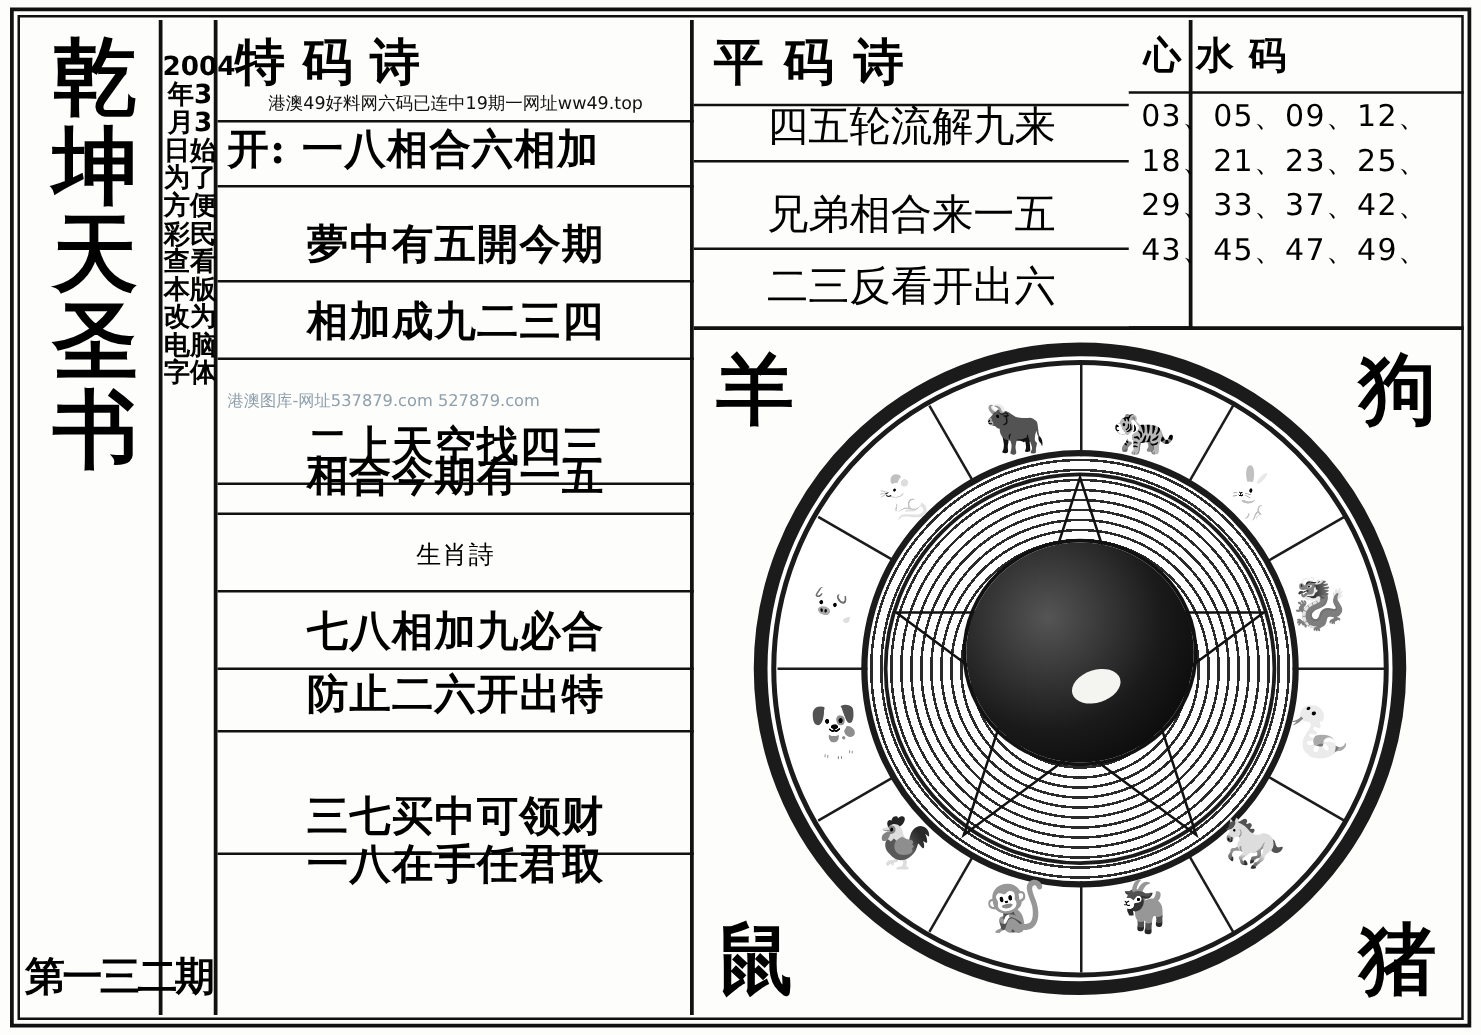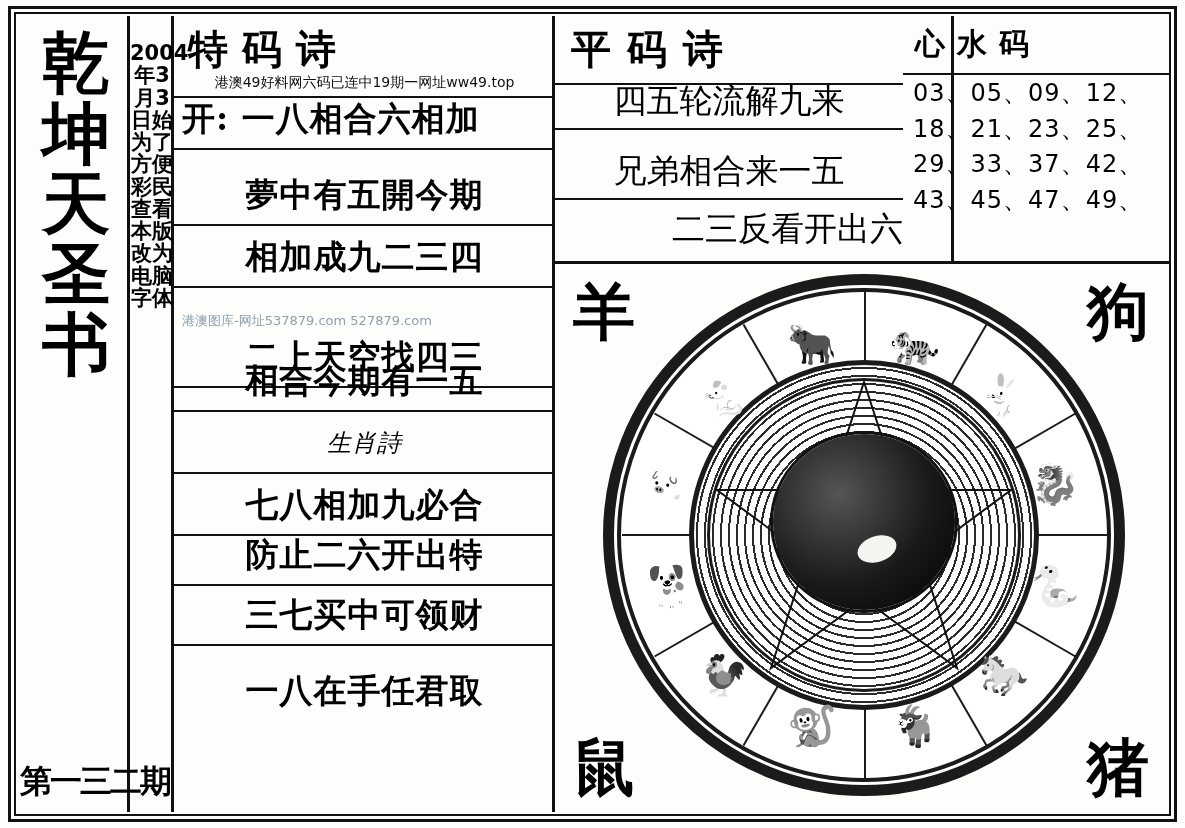--- a/index.html
+++ b/index.html
@@ -148,23 +148,22 @@
     line-height: 62px;
     box-sizing: border-box;
     letter-spacing: 1px;
   }
   .poem-line.first {
     font-size: 33px;
     text-align: left;
     padding-left: 8px;
   }
   .poem-line.shengxiao {
-    font-size: 24px;
+    font-size: 20px;
     font-weight: normal;
-    font-style: italic;
   }
   .watermark {
     position: absolute;
     font-family: "DejaVu Sans", sans-serif;
     font-size: 13px;
     color: #9aa;
     white-space: nowrap;
   }
   .wm-center {
     left: 8px;
@@ -375,31 +374,31 @@
     <div class="poem-line first" style="top:72px;">开: 一八相合六相加</div>
     <div class="poem-line" style="top:148px;">夢中有五開今期</div>
     <div class="poem-line" style="top:210px;">相加成九二三四</div>
     <div class="poem-line" style="top:272px;margin-top:38px;">二上天空找四三</div>
     <div class="poem-line" style="top:334px;">相合今期有一五</div>
 
     <div class="poem-line shengxiao" style="top:396px;">生肖詩</div>
 
     <div class="poem-line" style="top:458px;">七八相加九必合</div>
     <div class="poem-line" style="top:508px;">防止二六开出特</div>
-    <div class="poem-line" style="top:568px;">三七买中可领财</div>
+    <div class="poem-line" style="top:606px;">三七买中可领财</div>
     <div class="poem-line" style="top:644px;border-bottom:none;">一八在手任君取</div>
 
     <div class="watermark wm-center">港澳图库-网址537879.com 527879.com</div>
   </div>
 
   <div class="pm-col">
     <div class="sec-title pm-title">平码诗</div>
     <div class="pm-line" style="top:56px;">四五轮流解九来</div>
     <div class="pm-line" style="top:126px;">兄弟相合来一五</div>
-    <div class="pm-line" style="top:184px;border-bottom:none;text-align:right;">二三反看开出六</div>
+    <div class="pm-line" style="top:184px;border-bottom:none;">二三反看开出六</div>
   </div>
 
   <div class="xs-col">
     <div class="sec-title xs-title">心水码</div>
     <div class="xs-nums"><span>03、</span><span>05、</span><span>09、</span><span>12、</span><br><span>18、</span><span>21、</span><span>23、</span><span>25、</span><br><span>29、</span><span>33、</span><span>37、</span><span>42、</span><br><span>43、</span><span>45、</span><span>47、</span><span>49、</span><br></div>
   </div>
 
   <div class="wheel-area">
     <div class="corner-char cc-tl">羊</div>
     <div class="corner-char cc-tr">狗</div>

